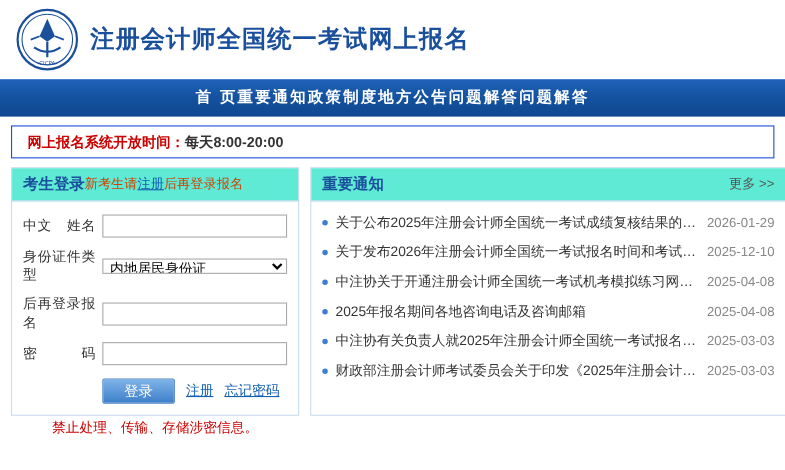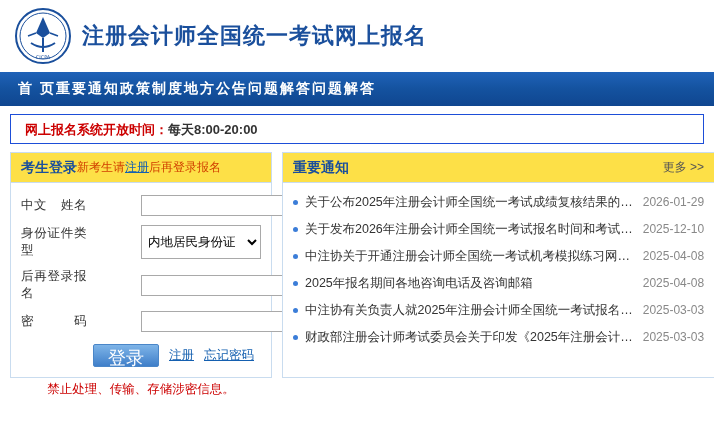--- a/index.html
+++ b/index.html
@@ -47,21 +47,21 @@
     white-space: nowrap;
     text-align: center;
   }
 
   
   .navbar {
     height: 34px;
     background: linear-gradient(to bottom, #1f62b8 0%, #14529f 50%, #0f4690 100%);
     display: flex;
     align-items: center;
-    justify-content: flex-start;
+    justify-content: center;
     padding: 16px 18px;
     box-sizing: border-box;
   }
   .nav-item {
     color: #ffffff;
     font-size: 14px;
     font-weight: bold;
     letter-spacing: 2px;
     cursor: pointer;
     white-space: nowrap;
@@ -91,21 +91,21 @@
     box-sizing: border-box;
     gap: 10px;
   }
   .panel {
     border: 1px solid #c9dcef;
     background: #ffffff;
     box-sizing: border-box;
   }
   .panel-head {
     height: 30px;
-    background: #fde047;
+    background: #5eead4;
     border-bottom: 1px solid #c9dcef;
     display: flex;
     align-items: center;
     padding: 0 10px;
     box-sizing: border-box;
   }
   .panel-head-title {
     font-size: 14px;
     font-weight: bold;
     color: #1a4f9c;
@@ -133,21 +133,20 @@
     flex: 0 0 262px;
     height: 226px;
   }
   .login-body {
     padding: 12px 10px 6px 10px;
   }
   .form-row {
     display: flex;
     align-items: center;
     margin-bottom: 9px;
-    gap: 48px;
   }
   .form-label {
     width: 72px;
     flex: 0 0 72px;
     font-size: 12.5px;
     color: #333;
     text-align: justify;
     letter-spacing: 0.5px;
     padding-right: 6px;
     box-sizing: border-box;
@@ -162,42 +161,42 @@
     border: 1px solid #a9a9a9;
     background: #ffffff;
     font-size: 12px;
     font-family: "Liberation Sans", sans-serif;
     padding: 0 3px;
     box-sizing: border-box;
     outline: none;
   }
   .form-select {
     flex: 1 1 auto;
-    height: 34px;
+    height: 14px;
     border: 1px solid #a9a9a9;
     background: #ffffff;
     font-size: 12.5px;
     font-family: "Liberation Sans", sans-serif;
     padding: 0 2px;
     box-sizing: border-box;
   }
   .btn-row {
     display: flex;
     align-items: center;
     padding-left: 72px;
     margin-top: 12px;
     gap: 10px;
   }
   .login-btn {
     width: 66px;
     height: 23px;
     border: 1px solid #4a86c8;
     background: linear-gradient(to bottom, #7eb4e8 0%, #3f7fc9 100%);
     color: #ffffff;
-    font-size: 18px;
+    font-size: 13px;
     font-family: "Liberation Sans", sans-serif;
     cursor: pointer;
     border-radius: 2px;
   }
   .link {
     color: #1560b0;
     font-size: 12.5px;
     text-decoration: underline;
     cursor: pointer;
   }

